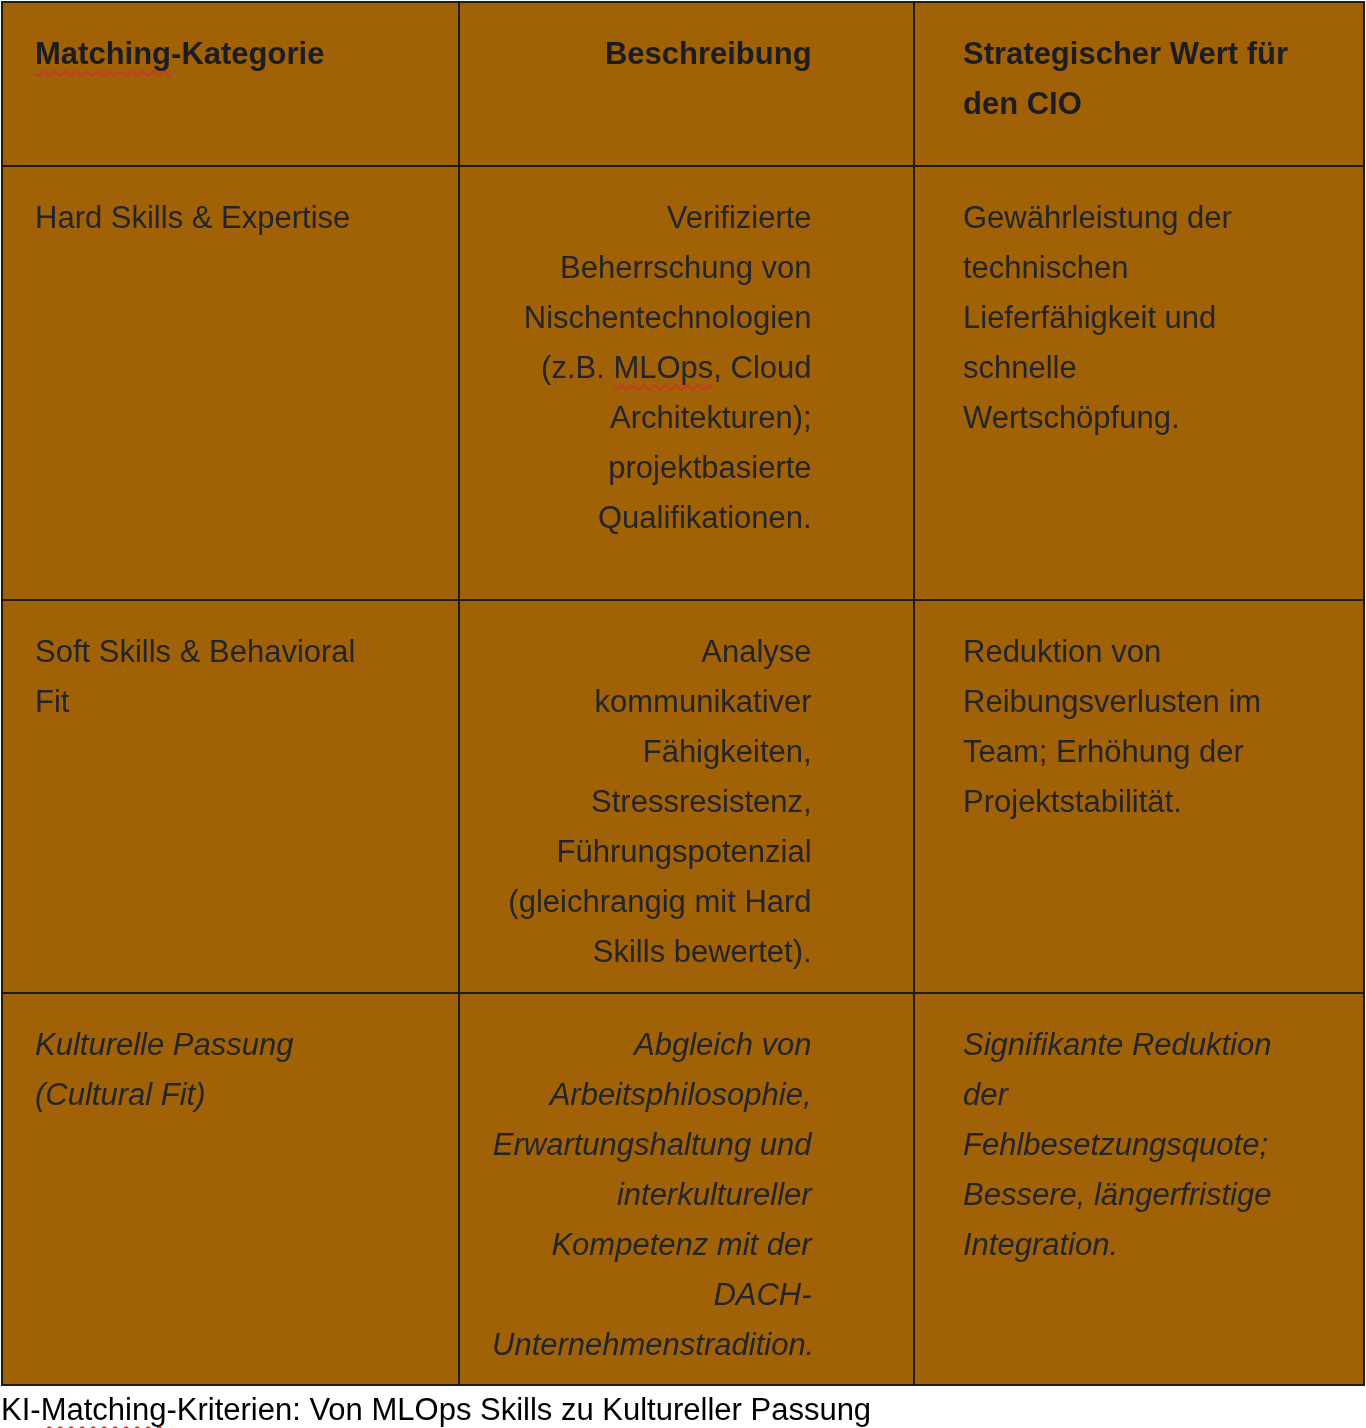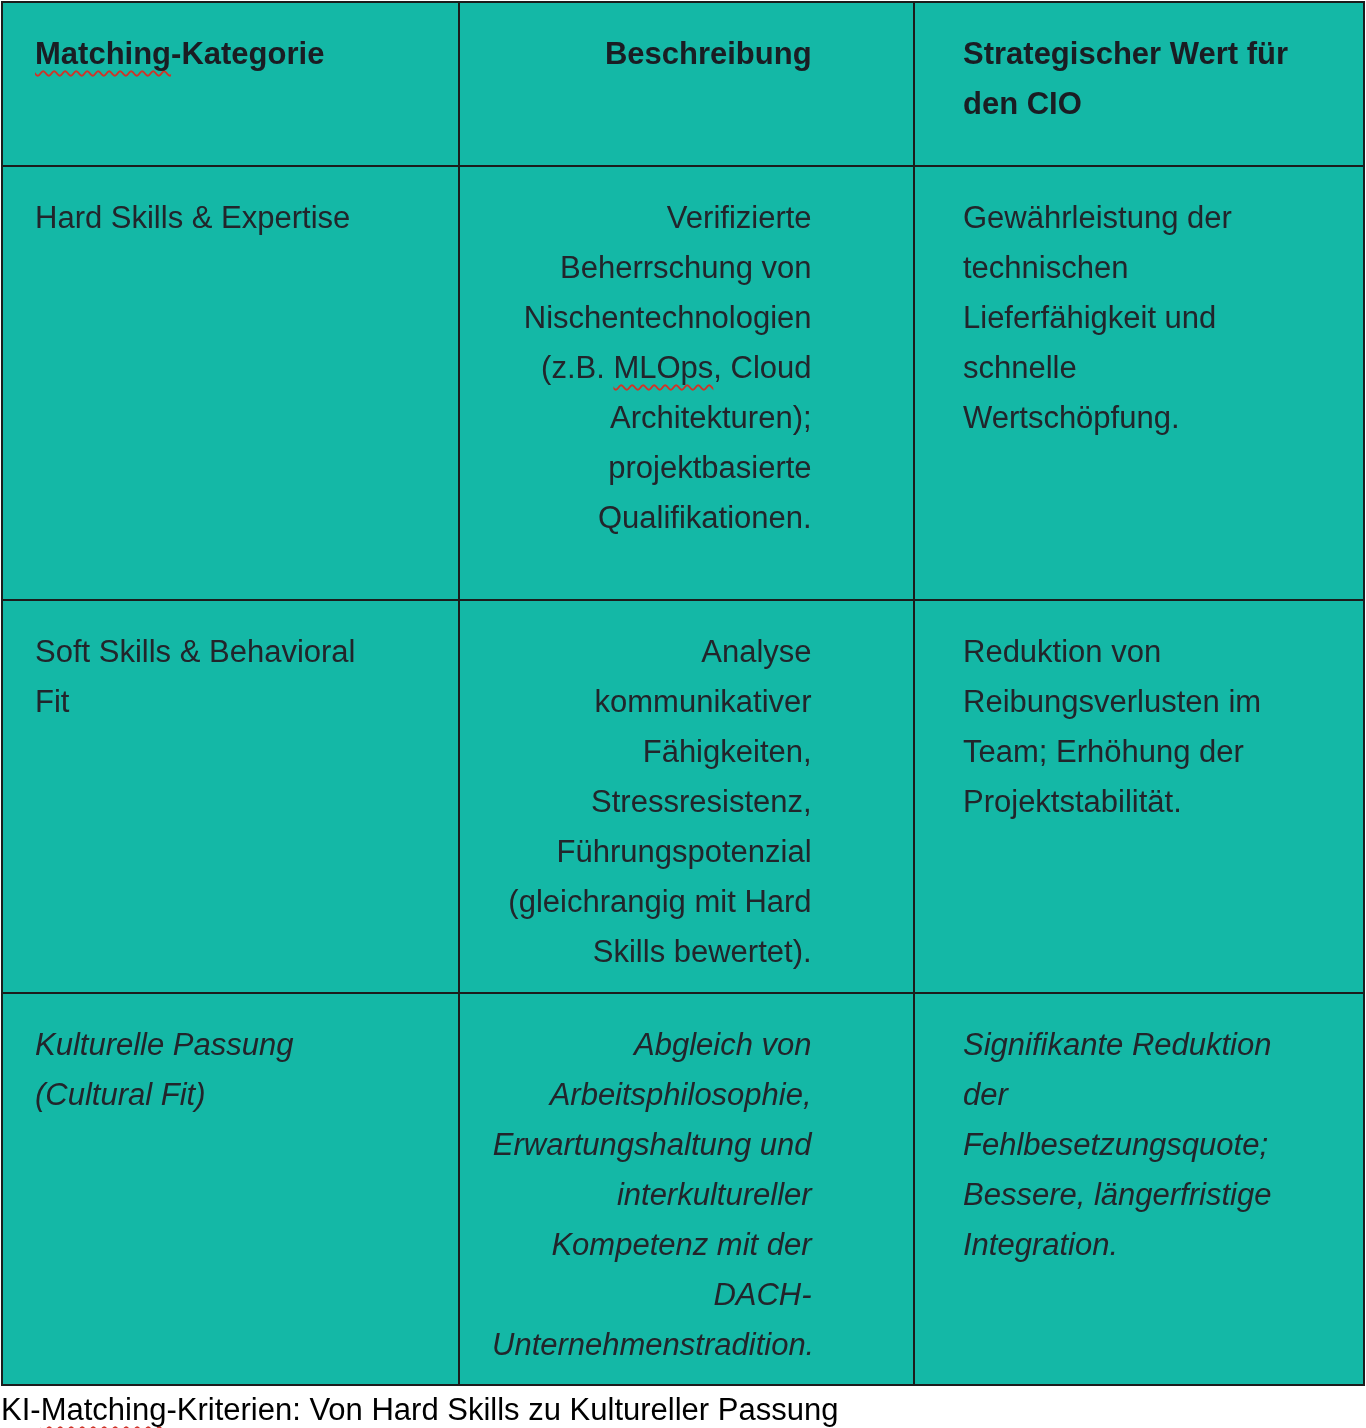--- a/index.html
+++ b/index.html
@@ -8,21 +8,21 @@
     width: 1366px; height: 1428px;
     background: #ffffff;
     overflow: hidden;
     font-family: "Liberation Sans", sans-serif;
   }
   table.doc-table {
     border-collapse: collapse;
     table-layout: fixed;
     width: 1362px;
     margin: 1px 0 0 1px;
-    background: #14b8a6;
+    background: #a16207;
   }
   td, th {
     border: 2px solid #1c1c1c;
     vertical-align: top;
     text-align: left;
     padding: 26px 0 8px 32px;
     font-size: 31px;
     line-height: 50px;
     color: #22252b;
     font-weight: 400;
@@ -105,13 +105,13 @@
     <td>
       <div class="w2"><span>Abgleich von Arbeitsphilosophie, Erwartungshaltung und interkultureller Kompetenz mit der DACH-Unternehmenstradition.</span><span class="miss"></span><span></span></div>
     </td>
     <td>
       <div class="w3">Signifikante Reduktion der Fehlbesetzungsquote; Bessere, längerfristige Integration.</div>
     </td>
   </tr>
 </tbody>
   </table>
 
-<div class="caption"><span>KI-</span><span class="miss">Matching</span><span>-Kriterien: Von Hard Skills zu Kultureller Passung</span></div>
+<div class="caption"><span>KI-</span><span class="miss">Matching</span><span>-Kriterien: Von MLOps Skills zu Kultureller Passung</span></div>
 
 </body></html>

